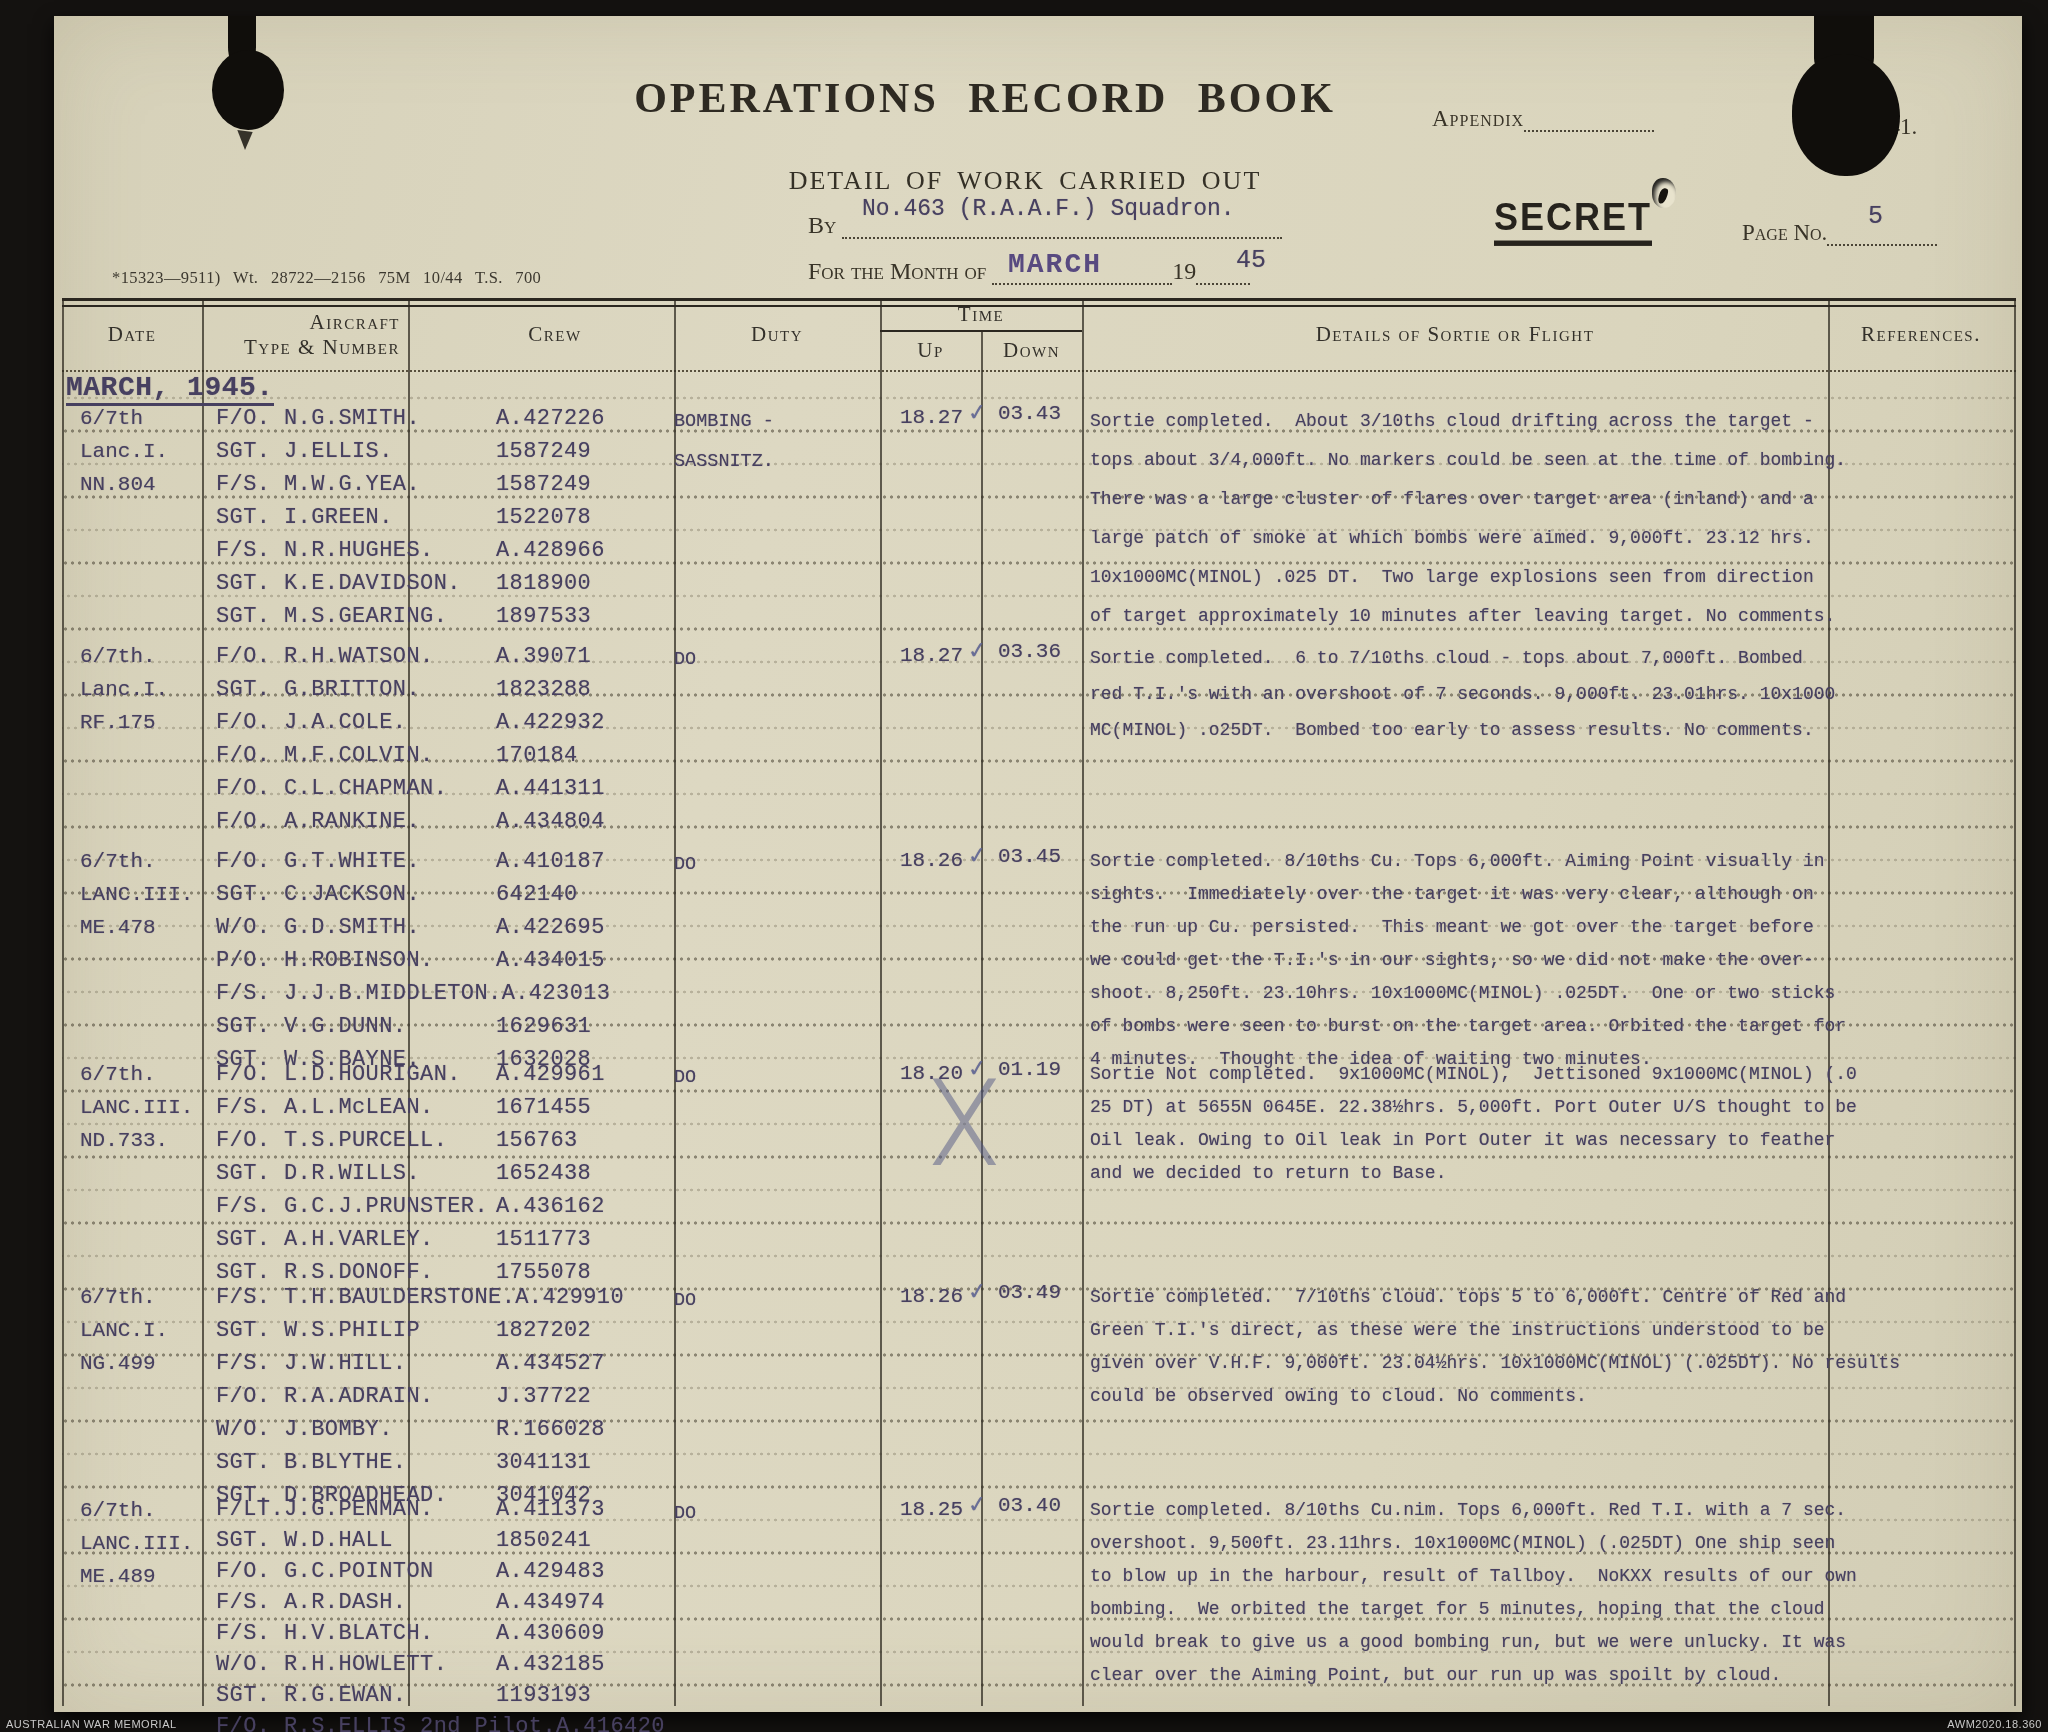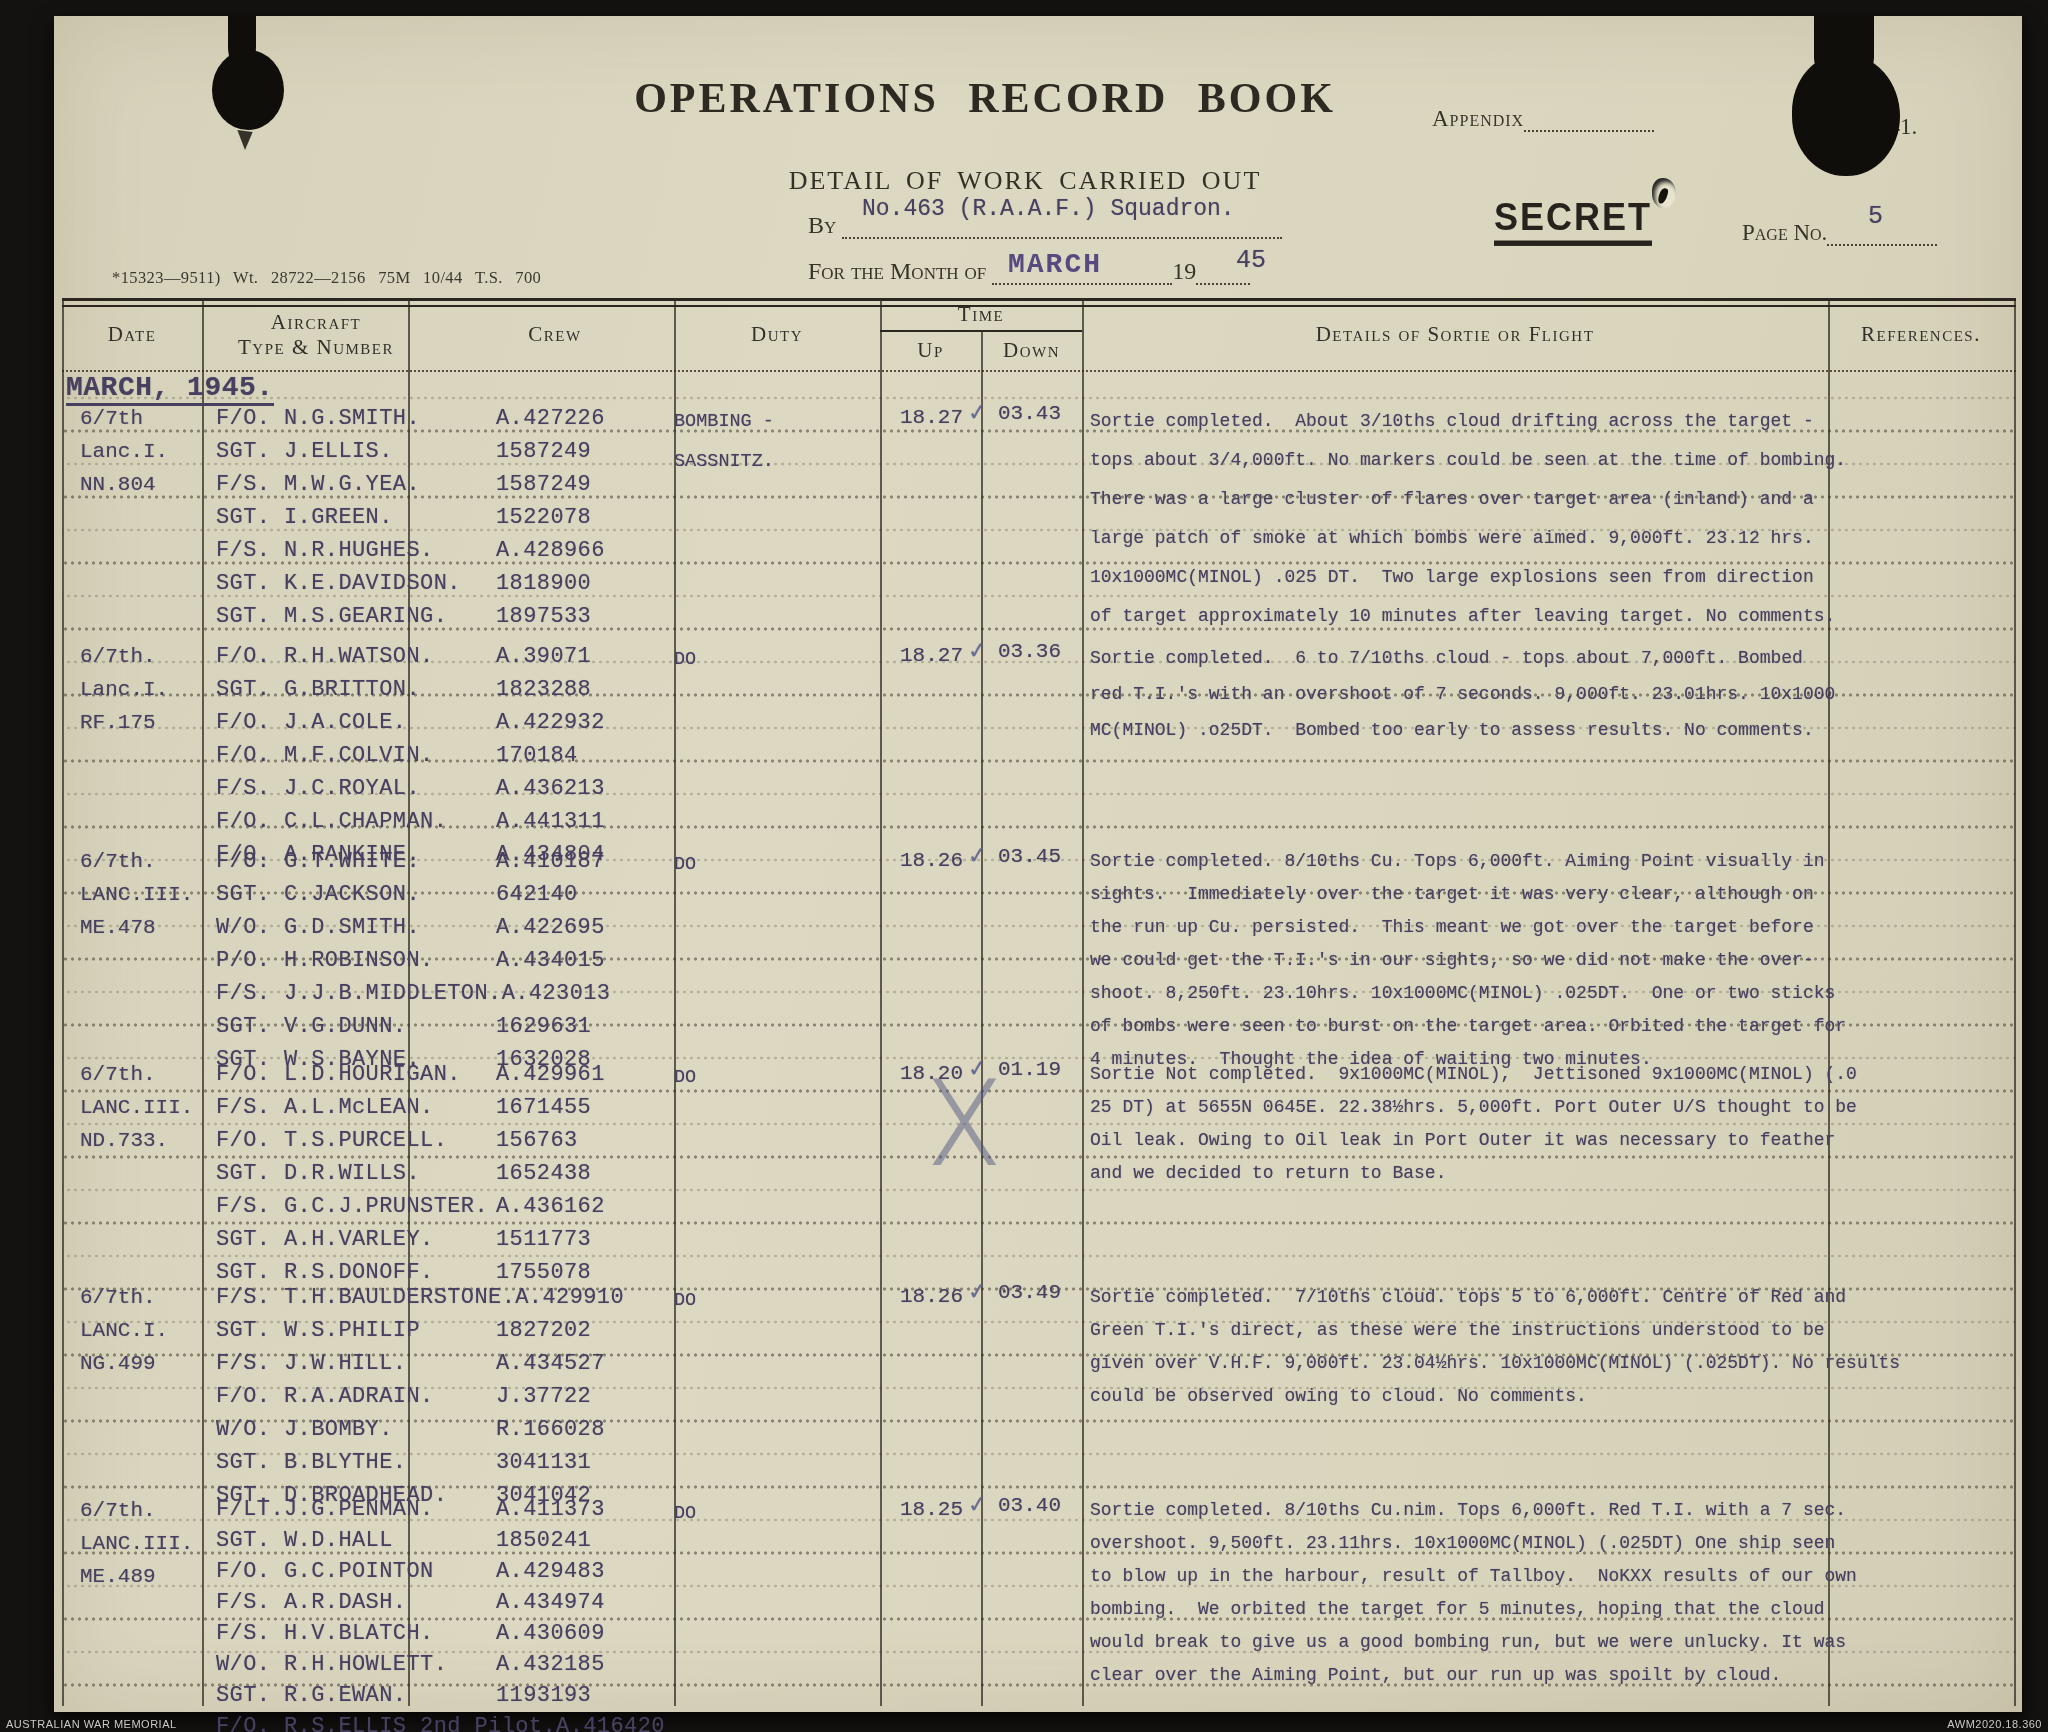--- a/index.html
+++ b/index.html
@@ -123,21 +123,21 @@
   <div class="vrule" style="left:202px;top:298px;height:1408px;"></div>
   <div class="vrule" style="left:408px;top:298px;height:1408px;"></div>
   <div class="vrule" style="left:674px;top:298px;height:1408px;"></div>
   <div class="vrule" style="left:880px;top:298px;height:1408px;"></div>
   <div class="vrule" style="left:981px;top:330px;height:1376px;"></div>
   <div class="vrule" style="left:1082px;top:298px;height:1408px;"></div>
   <div class="vrule" style="left:1828px;top:298px;height:1408px;"></div>
   <div class="vrule" style="left:2014px;top:298px;height:1408px;"></div>
 
   <div class="thead-cell" style="left:62px;top:322px;width:140px;">Date</div>
-  <div class="thead-cell" style="left:213px;top:310px;width:206px;">
+  <div class="thead-cell" style="left:194px;top:310px;width:206px;text-align:right;">
     <div>Aircraft</div>
     <div>Type &amp; Number</div>
   </div>
   <div class="thead-cell" style="left:408px;top:322px;width:294px;">Crew</div>
   <div class="thead-cell" style="left:674px;top:322px;width:206px;">Duty</div>
   <div class="thead-cell" style="left:880px;top:302px;width:202px;">Time</div>
   <div class="thead-cell" style="left:880px;top:338px;width:101px;">Up</div>
   <div class="thead-cell" style="left:981px;top:338px;width:101px;">Down</div>
   <div class="thead-cell" style="left:1082px;top:322px;width:746px;">Details of Sortie or Flight</div>
   <div class="thead-cell" style="left:1828px;top:322px;width:186px;">References.</div>
@@ -201,24 +201,20 @@
           <span class="cname">SGT. G.BRITTON.</span>
           <span class="cnum">1823288</span>
         </div>
         <div class="crew-line">
           <span class="cname">F/O. J.A.COLE.</span>
           <span class="cnum">A.422932</span>
         </div>
         <div class="crew-line">
           <span class="cname">F/O. M.F.COLVIN.</span>
           <span class="cnum">170184</span>
-        </div>
-        <div class="crew-line">
-          <span class="cname">F/S. J.C.ROYAL.</span>
-          <span class="cnum">A.436213</span>
         </div>
         <div class="crew-line">
           <span class="cname">F/O. C.L.CHAPMAN.</span>
           <span class="cnum">A.441311</span>
         </div>
         <div class="crew-line">
           <span class="cname">F/O. A.RANKINE.</span>
           <span class="cnum">A.434804</span>
         </div>
       </div>

